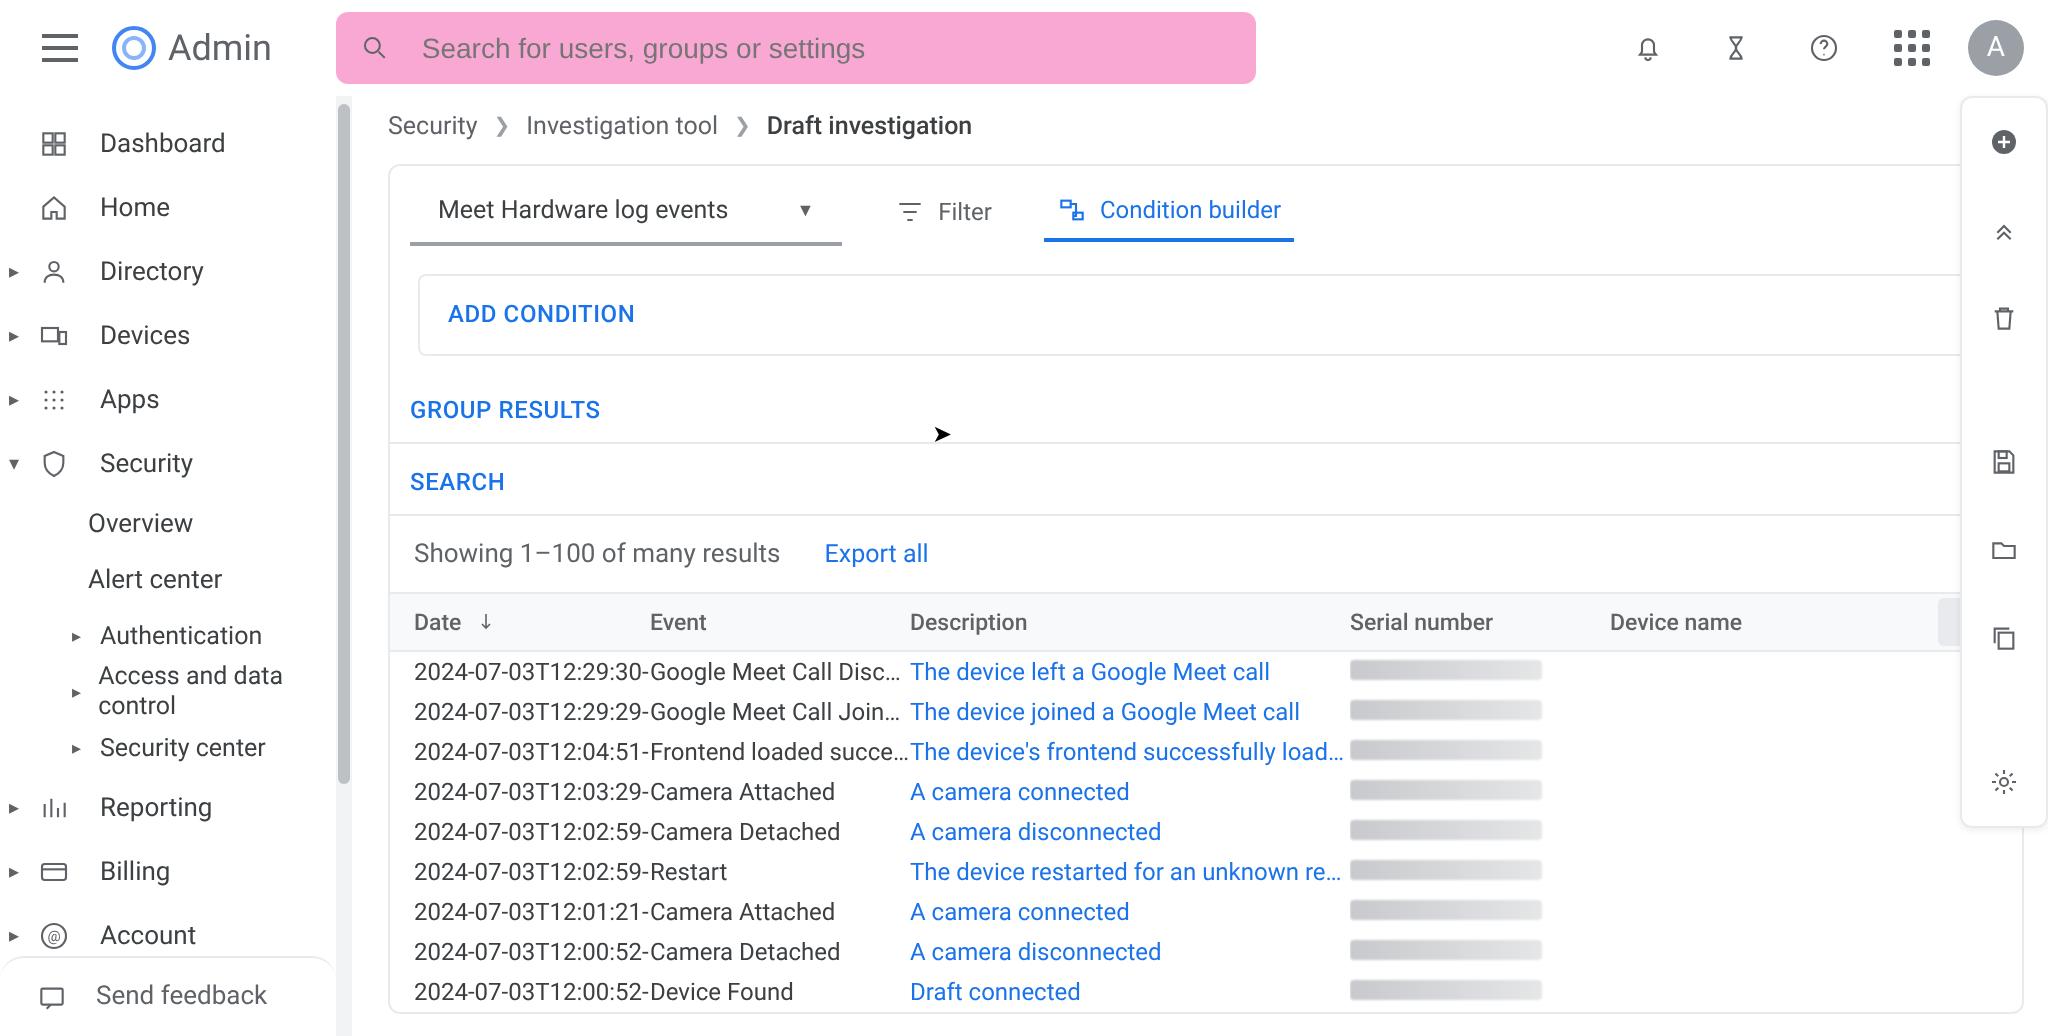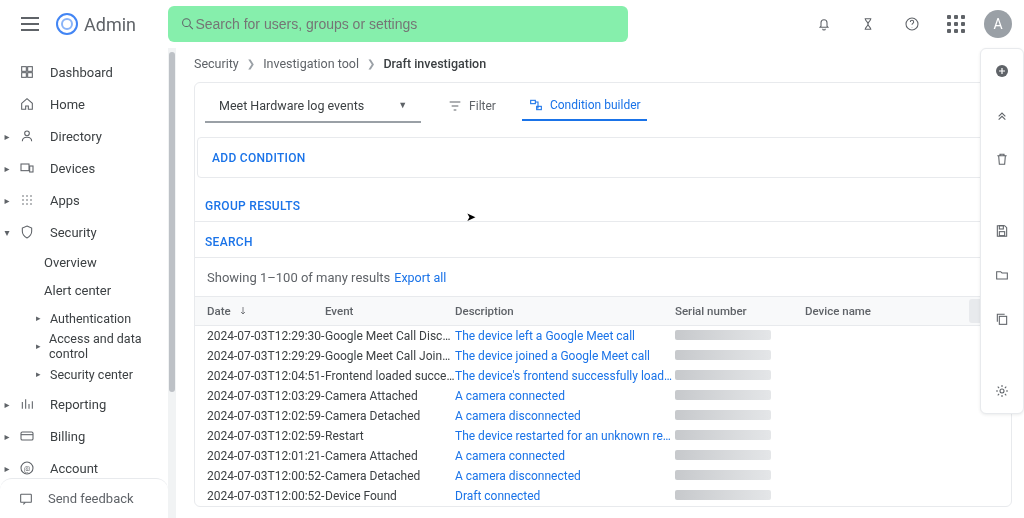--- a/index.html
+++ b/index.html
@@ -5,21 +5,21 @@
 * { box-sizing: border-box; margin: 0; padding: 0; }
 body { font-family: Roboto, Arial, sans-serif; font-size: 13px; color: #3c4043; background: #fff; width: 1024px; height: 518px; overflow: hidden; }
 .topbar { height: 48px; display: flex; align-items: center; padding: 0 12px; }
 .menu-btn { width: 36px; height: 36px; display: flex; align-items: center; justify-content: center; cursor: pointer; border-radius: 50%; }
 .menu-ico { width:18px; height:14px; display:flex; flex-direction:column; justify-content:space-between; }
 .menu-ico span { height:2px; background:#5f6368; }
 .logo { display:flex; align-items:center; gap:6px; margin-left:8px; margin-right:32px; }
 .logo-g { width:22px; height:22px; border-radius:50%; border:2px solid #4285f4; position:relative; }
 .logo-g::before { content:""; position:absolute; inset:3px; border-radius:50%; border:2px solid #8ab4f8; }
 .logo-txt { font-size:18px; color:#5f6368; }
-.searchbar { flex:0 0 460px; height:36px; background:#86efac; border-radius:6px; display:flex; align-items:center; padding:0 12px; gap:0; }
+.searchbar { flex:0 0 460px; height:36px; background:#f9a8d4; border-radius:6px; display:flex; align-items:center; padding:0 12px; gap:16px; }
 .searchbar input { border:none; background:transparent; outline:none; width:100%; font-size:14px; color:#5f6368; }
 .top-right { margin-left:auto; display:flex; align-items:center; gap:12px; }
 .icon-btn { width:32px; height:32px; display:flex; align-items:center; justify-content:center; color:#5f6368; border-radius:50%; cursor:pointer; }
 .avatar { width:28px; height:28px; border-radius:50%; background:#9aa0a6; color:#fff; display:flex; align-items:center; justify-content:center; font-size:14px; }
 .apps-grid { display:grid; grid-template-columns:repeat(3,4px); grid-gap:3px; }
 .apps-grid span { width:4px; height:4px; background:#5f6368; border-radius:1px; }
 .container { display:flex; height:470px; }
 .sidebar { width:168px; padding-top:8px; display:flex; flex-direction:column; }
 .sidebar-inner { flex:1; overflow-y:auto; }
 .nav-item { height:32px; display:flex; align-items:center; padding-left:18px; gap:14px; cursor:pointer; font-size:13px; color:#3c4043; position:relative; }
@@ -35,26 +35,26 @@
 .breadcrumb { height:30px; display:flex; align-items:center; gap:8px; color:#5f6368; font-size:12.5px; }
 .breadcrumb .crumb { cursor:pointer; }
 .breadcrumb .sep { color:#9aa0a6; font-size:10px; }
 .breadcrumb .current { color:#3c4043; font-weight:500; }
 .panel { background:#fff; border:1px solid #e8eaed; border-radius:6px; padding:0; margin-top:4px; }
 .panel-top { display:flex; align-items:center; height:46px; padding:0 10px; gap:20px; }
 .dropdown { height:34px; border-bottom:2px solid #9aa0a6; display:flex; align-items:center; padding:0 14px; gap:34px; font-size:12.5px; color:#3c4043; cursor:pointer; }
 .dropdown .arr { font-size:9px; color:#5f6368; }
 .tab-filter { display:flex; align-items:center; gap:6px; font-size:12px; color:#5f6368; cursor:pointer; padding:4px 6px; }
 .tab-cond { display:flex; align-items:center; gap:6px; font-size:12px; color:#1a73e8; border-bottom:2px solid #1a73e8; padding:6px; cursor:pointer; }
-.addcond { border:1px solid #e8eaed; border-radius:4px; margin:8px 2px; padding:12px 14px; }
+.addcond { border:1px solid #e8eaed; border-radius:4px; margin:8px 14px; padding:12px 14px; }
 .addcond a { color:#1a73e8; font-size:12px; font-weight:500; letter-spacing:.3px; cursor:pointer; }
 .link-row { padding:12px 10px 8px 10px; }
 .link-row a { color:#1a73e8; font-size:12px; font-weight:500; letter-spacing:.3px; cursor:pointer; }
 .divider { border-top:1px solid #e8eaed; }
-.results-head { display:flex; align-items:center; padding:10px 12px; gap:4px; }
+.results-head { display:flex; align-items:center; padding:10px 12px; gap:22px; }
 .results-head .count { font-size:13px; color:#5f6368; }
 .results-head .export { color:#1a73e8; font-size:12.5px; cursor:pointer; }
 .results-head .help { margin-left:auto; width:18px; height:18px; border-radius:50%; background:#5f6368; color:#fff; display:flex; align-items:center; justify-content:center; font-size:11px; cursor:pointer; }
 .table-head { display:flex; background:#f8f9fa; border-top:1px solid #e8eaed; border-bottom:1px solid #e8eaed; height:30px; align-items:center; font-size:11.5px; font-weight:500; color:#5f6368; }
 .col-date { flex:0 0 130px; padding-left:12px; display:flex; align-items:center; gap:6px; }
 .col-event { flex:0 0 130px; }
 .col-desc { flex:0 0 220px; }
 .col-serial { flex:0 0 130px; }
 .col-device { flex:1; }
 .col-gear { flex:0 0 36px; display:flex; align-items:center; justify-content:center; cursor:pointer; background:#e8eaed; height:24px; border-radius:3px; margin-right:6px; }

